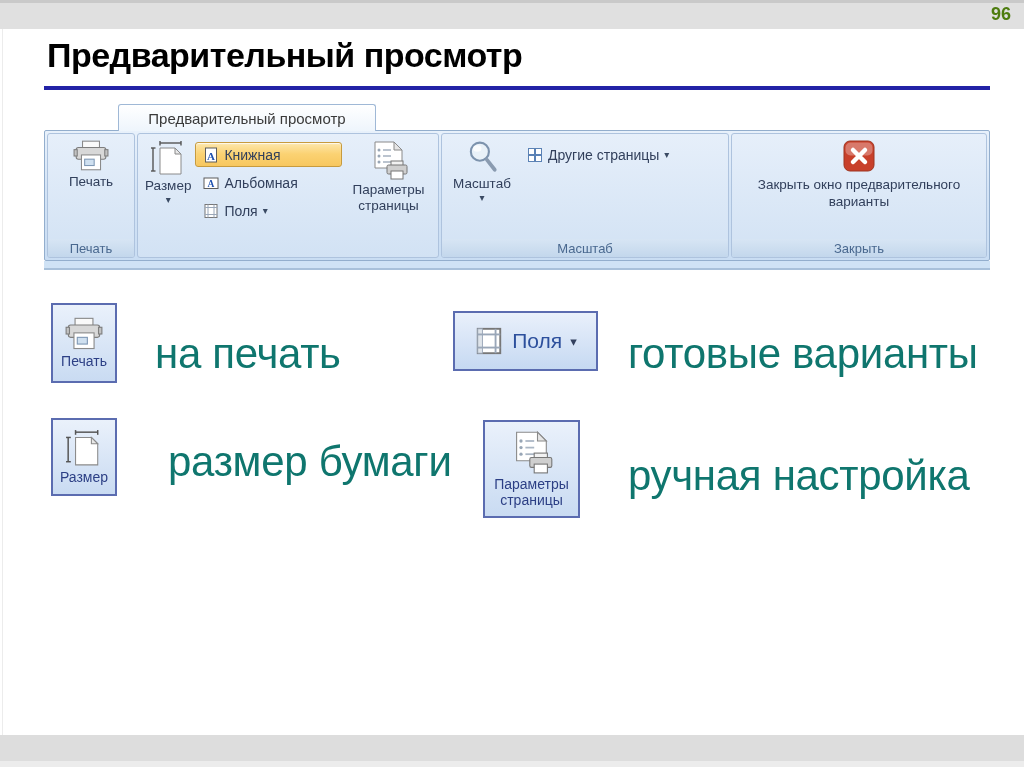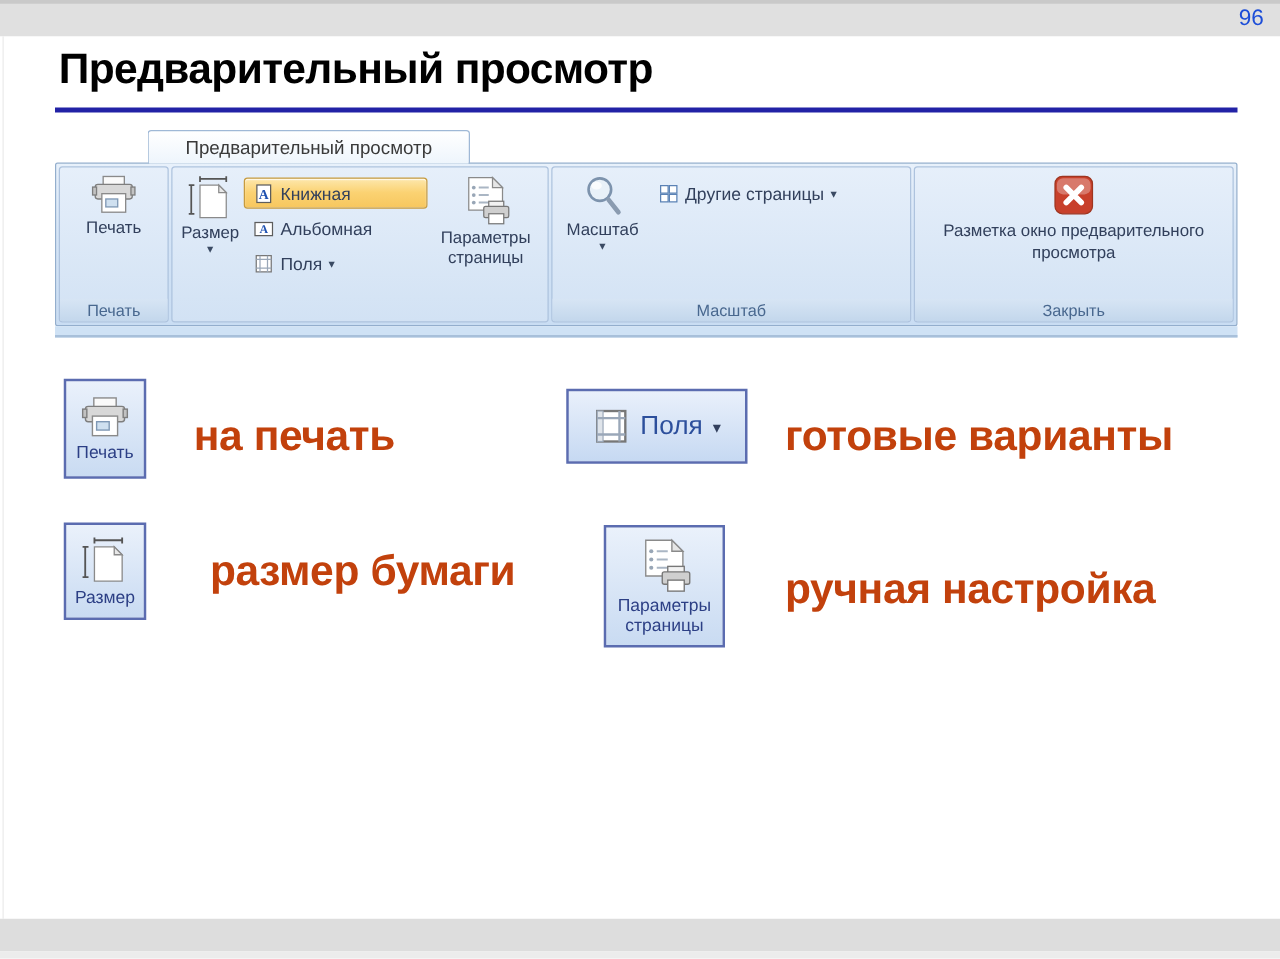--- a/index.html
+++ b/index.html
@@ -5,21 +5,21 @@
   * { margin:0; padding:0; box-sizing:border-box; }
   html,body { width:1024px; height:767px; }
   body {
     position:relative; background:#ffffff; overflow:hidden;
     font-family:"Liberation Sans", sans-serif;
   }
   
   .top-band { position:absolute; top:0; left:0; right:0; height:29px;
     background:#e0e0e0; border-top:3px solid #c9c9c9; }
   .page-number { position:absolute; top:4px; right:13px; font-size:18px;
-    font-weight:normal; color:#1d4ed8; }
+    font-weight:bold; color:#4d7c0f; }
   .left-edge-line { position:absolute; left:2px; top:29px; height:706px;
     width:1px; background:#ececec; }
   .slide-title { position:absolute; left:47px; top:36px; font-size:34px;
     font-weight:bold; color:#000; letter-spacing:-0.5px; }
   .title-rule { position:absolute; left:44px; top:86px; width:946px;
     height:4px; background:#2222a6; }
   .bottom-band { position:absolute; left:0; right:0; top:735px; height:26px;
     background:#dddddd; }
   .bottom-strip { position:absolute; left:0; right:0; top:761px; height:6px;
     background:#ececec; }
@@ -76,21 +76,21 @@
   .abox-print  { left:51px;  top:303px; width:66px;  height:80px; }
   .abox-size   { left:51px;  top:418px; width:66px;  height:78px; }
   .abox-params { left:483px; top:420px; width:97px;  height:98px; }
   .albl { font-size:14px; color:#2c3f85; text-align:center; line-height:1.15; }
   .abox-margins { position:absolute; left:453px; top:311px; width:145px; height:60px;
     border:2px solid #5b6cb0; background:linear-gradient(#e9f0fb,#c6d9f2);
     display:flex; align-items:center; justify-content:center; gap:8px; }
   .margins-lbl { font-size:21px; color:#2c4f9c; }
   .abox-margins .dd-arrow { font-size:13px; color:#33405e; }
 
-  .desc { position:absolute; font-size:34px; color:#c2410c; letter-spacing:-0.3px;font-weight:bold; }
+  .desc { position:absolute; font-size:42px; color:#0f766e; letter-spacing:-0.3px; }
   .desc-1 { left:155px; top:330px; }
   .desc-2 { left:628px; top:330px; }
   .desc-3 { left:168px; top:438px; }
   .desc-4 { left:628px; top:452px; }
 
   svg { display:block; }
 </style>
 </head>
 <body>
 
@@ -242,21 +242,21 @@
     <div class="rgroup g-close">
       <div class="rgroup-content" style="justify-content:center;">
         <div class="close-bigbtn">
           <span>
             <svg width="32" height="32" viewBox="0 0 32 32">
               <rect x="1" y="1" width="30" height="30" rx="6" fill="#c8402b" stroke="#9e3520"></rect>
               <rect x="2.5" y="2.5" width="27" height="13" rx="5" fill="#ffffff" opacity="0.3"></rect>
               <path d="M10 10 L22 22 M22 10 L10 22" stroke="#ffffff" stroke-width="4.5" stroke-linecap="round"></path>
             </svg>
           </span>
-          <span class="close-label">Разметка окно предварительного просмотра</span>
+          <span class="close-label">Закрыть окно предварительного варианты</span>
         </div>
       </div>
       <div class="rgroup-footer">
         <span>Закрыть</span>
       </div>
     </div>
 
   </div>
   <div class="ribbon-underlay"></div>
 </div>

